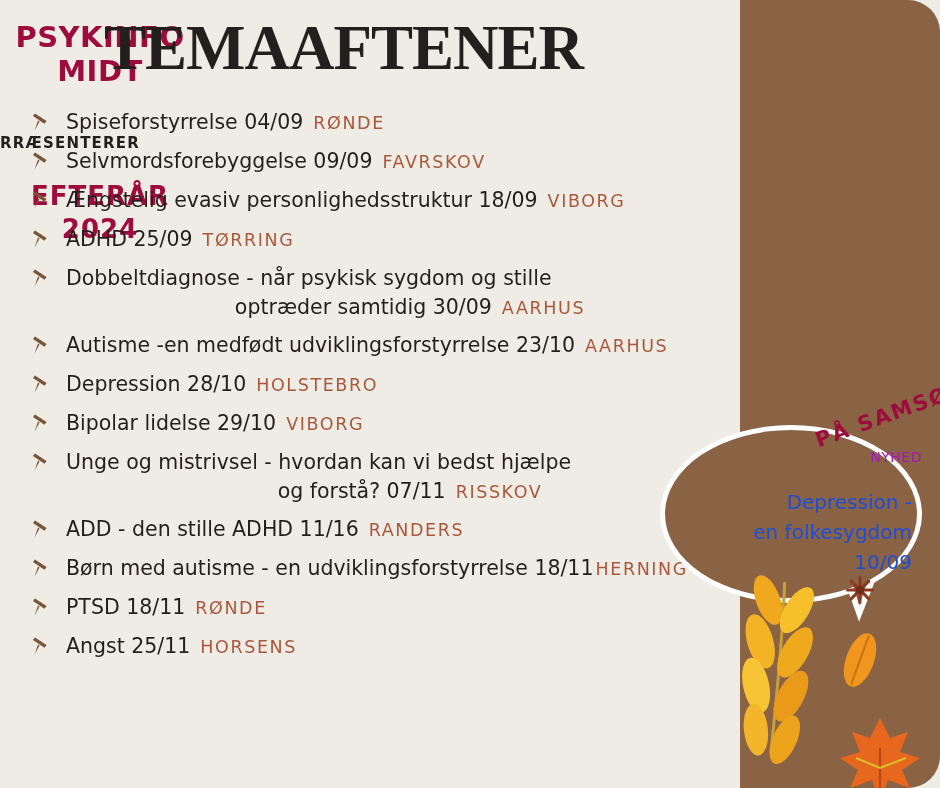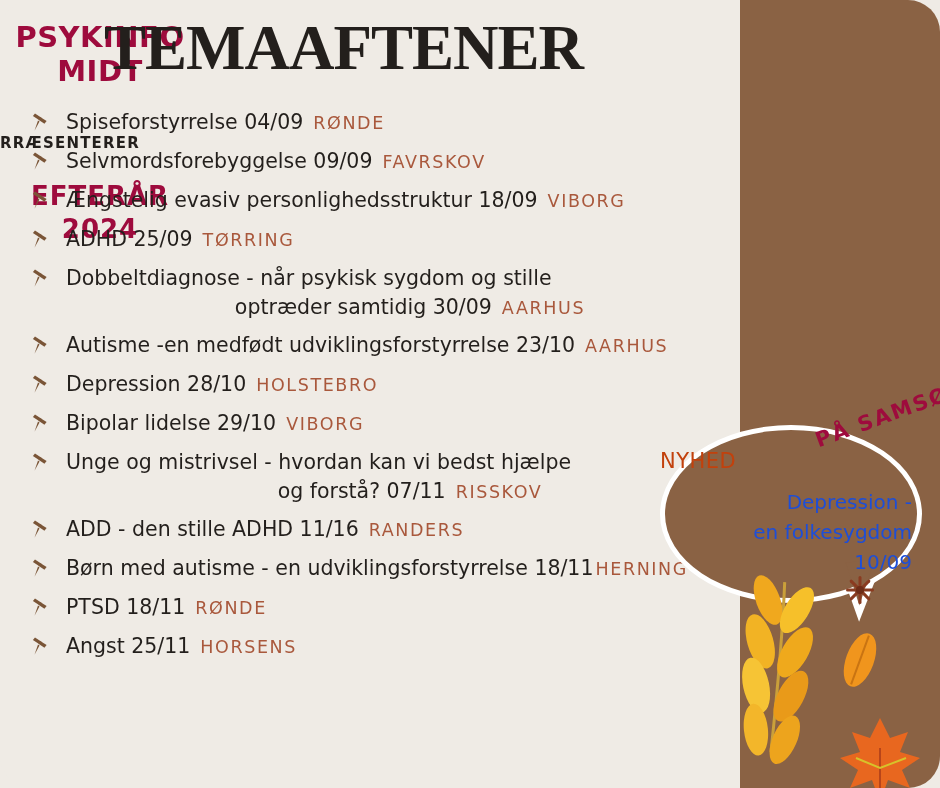--- a/index.html
+++ b/index.html
@@ -179,23 +179,23 @@
     border-left: 9px solid transparent;
     border-right: 20px solid transparent;
     border-top: 44px solid #8a6244;
     transform: rotate(-6deg);
   }
   .bubble-news {
     position: absolute;
     left: 0;
     top: 24px;
     width: 262px;
-    text-align: left;
-    color: #c2410c;
-    font-size: 21px;
+    text-align: right;
+    color: #a21caf;
+    font-size: 14px;
     letter-spacing: 0.5px;
   }
   .bubble-body {
     position: absolute;
     left: 10px;
     top: 62px;
     width: 242px;
     text-align: right;
     color: #1d4ed8;
     font-size: 20px;

